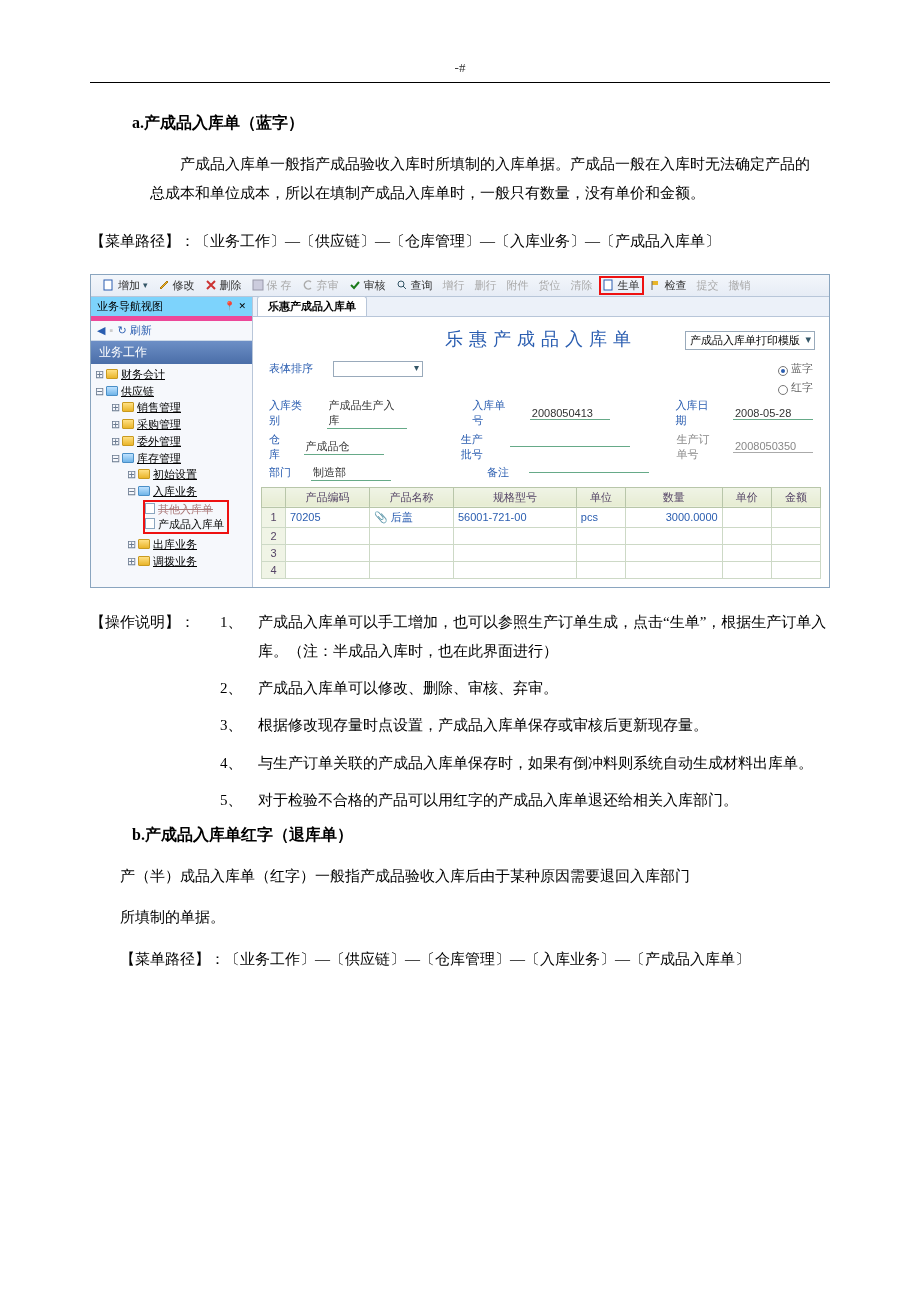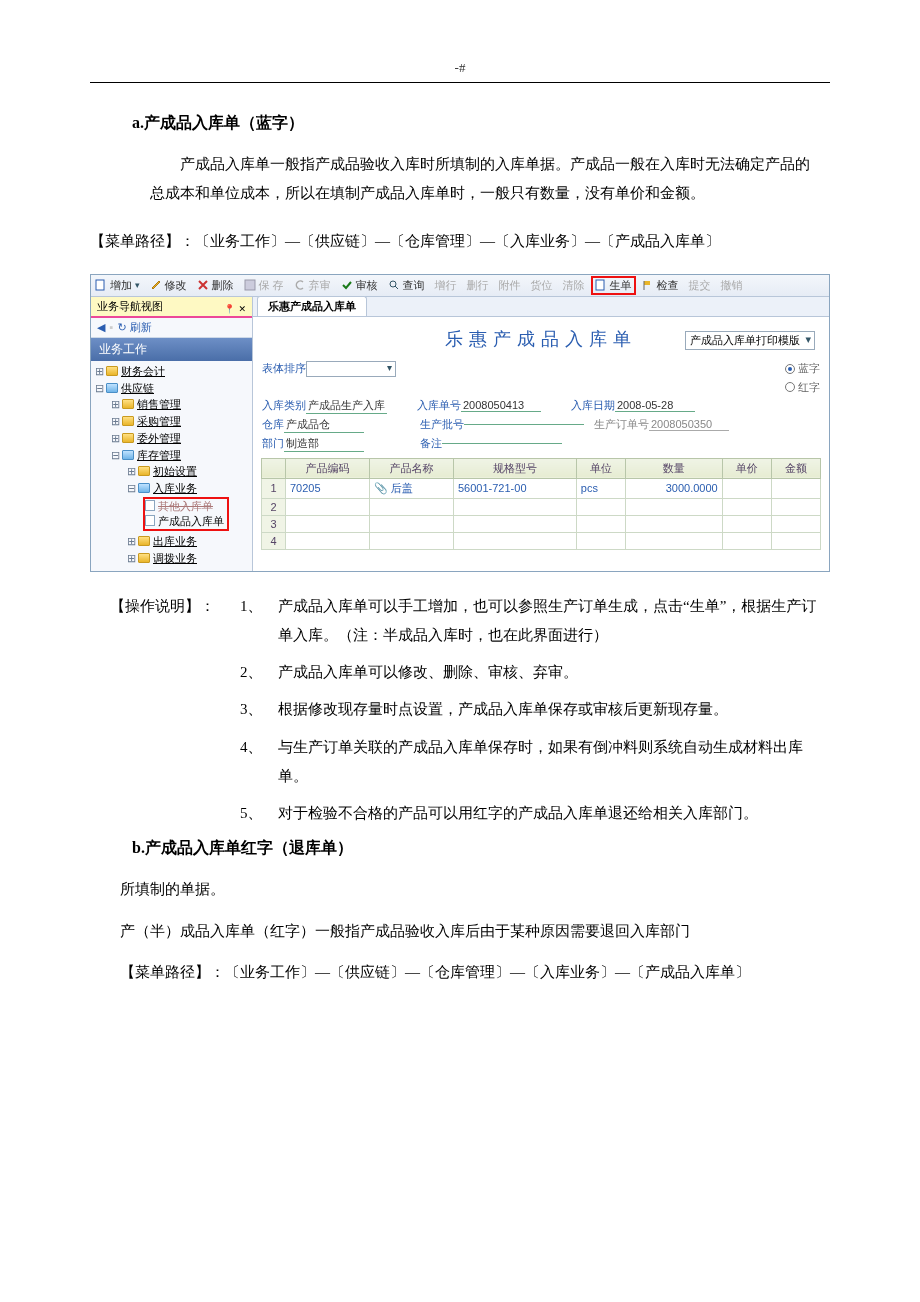--- a/index.html
+++ b/index.html
@@ -42,21 +42,21 @@
     border: 1px solid #8aa5bf;
     background: #f4f7fc;
     font-family: "Microsoft YaHei", "SimSun", sans-serif;
     font-size: 11px;
     margin: 0 0 20px 0;
   }
   .toolbar {
     display: flex;
     align-items: center;
     gap: 2px;
-    padding: 2px 0;
+    padding: 2px 8px;
     background: linear-gradient(#f3f6fb, #e6ecf5);
     border-bottom: 1px solid #b8c6d9;
     height: 22px;
     white-space: nowrap;
     overflow: hidden;
   }
   .tbtn {
     display: inline-flex;
     align-items: center;
     gap: 3px;
@@ -70,25 +70,25 @@
     border: 2px solid #e11;
     padding: 0 2px;
   }
   .pane-row { display: flex; }
   .left-pane {
     width: 162px;
     border-right: 1px solid #b8c6d9;
     background: #f6f8fc;
   }
   .nav-head {
-    background: #fef9c3;
-    border-bottom: 2px solid #ec4899;
+    background: #7dd3fc;
+    border-bottom: 5px solid #ec4899;
     padding: 2px 6px;
     display: flex;
-    align-items: flex-end;
+    align-items: flex-start;
     justify-content: space-between;
   }
   .nav-ctl {
     display: flex; gap: 4px; align-items: center;
     padding: 2px 6px;
     border-bottom: 1px solid #cdd9e8;
   }
   .biz-title {
     color: #fff;
     background: linear-gradient(#6d8fc6, #4a6ea8);
@@ -160,25 +160,25 @@
     position:absolute; right:6px; top:4px;
     border:1px solid #9ab;
     background:#fff;
     font-size:11px;
     padding:1px 14px 1px 4px;
   }
   .tpl-select::after{
     content:"▾"; position:absolute; right:3px; top:1px; color:#356;
   }
   .form-top { position:relative; }
-  .row { display:flex; align-items:center; gap:0; margin:3px 1px; }
+  .row { display:flex; align-items:center; gap:20px; margin:3px 8px; }
   .row .lbl { color:#2a5db0; font-size:11px; }
   .row .val { color:#333; font-size:11px; border-bottom:1px solid #6a8; min-width:80px; display:inline-block; padding:0 2px; }
   .row .val.blank { min-width:120px; }
-  .radio { display:inline-flex; align-items:center; gap:3px; font-size:11px; color:#666; }
+  .radio { display:inline-flex; align-items:flex-end; gap:3px; font-size:11px; color:#666; }
   .radio .dot { width:10px;height:10px;border:1px solid #777;border-radius:50%;display:inline-block;position:relative;background:#fff;}
   .radio.sel .dot::after{content:"";position:absolute;inset:2px;border-radius:50%;background:#2a5db0;}
   .dropdown {
     border:1px solid #9ab; background:#fff; width:90px; height:16px; display:inline-block; position:relative;
   }
   .dropdown::after{content:"▾"; position:absolute; right:3px; top:0; color:#356; font-size:10px;}
   table.grid {
     border-collapse: collapse;
     width: 100%;
     margin-top: 6px;
@@ -197,21 +197,20 @@
     height:16px;
     background:#fff;
     color:#2a5db0;
   }
   table.grid td.rownum { background:#f0f4e6; color:#546; text-align:center; width:24px; }
   .clip { color:#b06a3a; margin-right:3px; }
   
   .instr-block {
     font-size: 15px;
     line-height: 1.95;
-    margin-left: 20px;
   }
   .instr-row { display:flex; margin:8px 0 8px 0; }
   .instr-label { width:130px; flex:none; }
   .instr-num { width:38px; flex:none; text-align:left; margin-left:0; }
   .instr-body { flex:1; }
   .instr-indent { margin-left:130px; }
   .para {
     font-size:15px; line-height:1.95; margin:12px 0; text-indent:2em;
   }
   .para.no-indent { text-indent:0; margin-left:30px; }
@@ -489,18 +488,18 @@
       <div class="instr-body">与生产订单关联的产成品入库单保存时，如果有倒冲料则系统自动生成材料出库单。</div>
     </div>
     <div class="instr-row instr-indent">
       <div class="instr-num">5、</div>
       <div class="instr-body">对于检验不合格的产品可以用红字的产成品入库单退还给相关入库部门。</div>
     </div>
   </div>
 
   <div class="heading-b">b.产成品入库单红字（退库单）</div>
 
+  <p class="para">产（半）成品入库单（红字）一般指产成品验收入库后由于某种原因需要退回入库部门</p>
   <p class="para no-indent" style="margin-left:30px">所填制的单据。</p>
-  <p class="para">产（半）成品入库单（红字）一般指产成品验收入库后由于某种原因需要退回入库部门</p>
 
   <div class="menu-line" style="margin-left:30px">【菜单路径】：〔业务工作〕—〔供应链〕—〔仓库管理〕—〔入库业务〕—〔产成品入库单〕</div>
 
 </div>
 
 </body></html>

